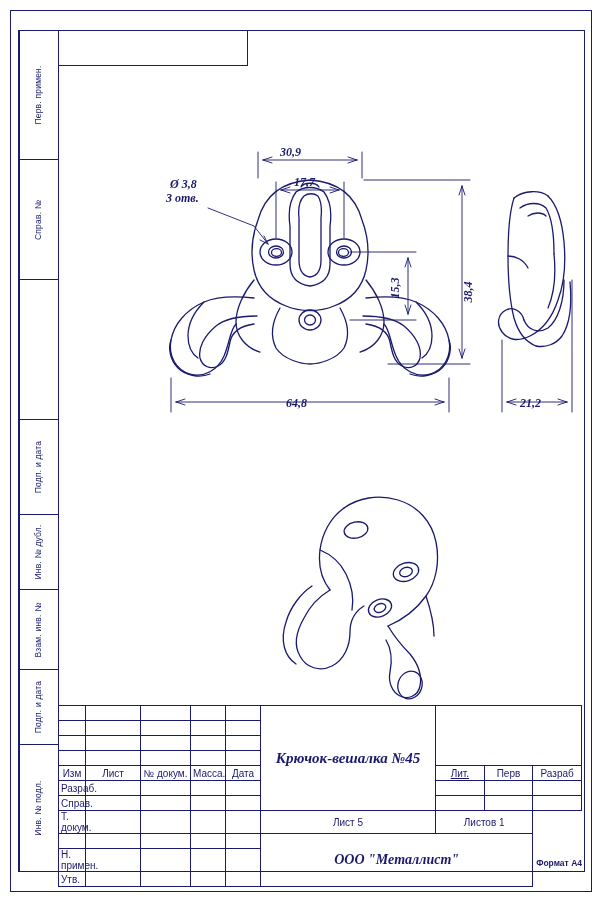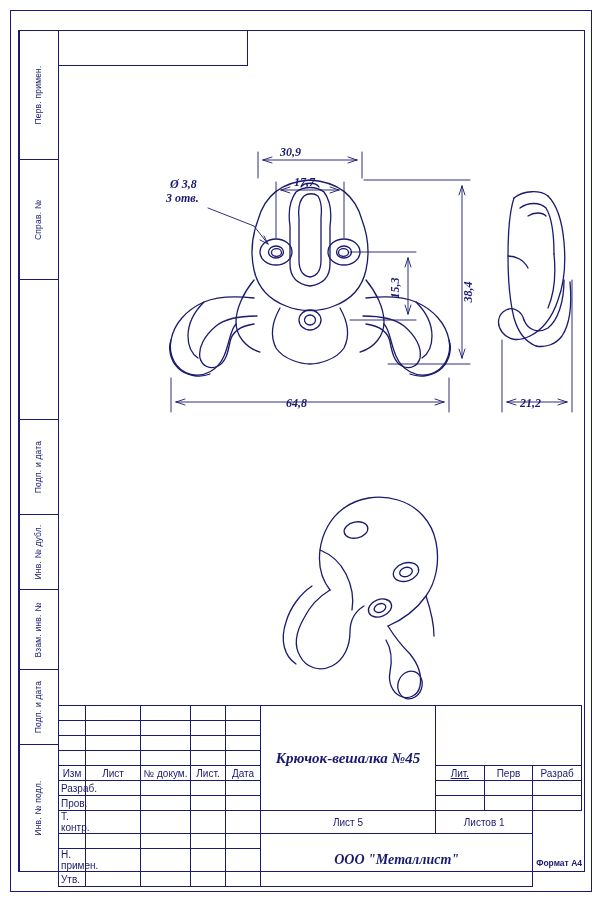--- a/index.html
+++ b/index.html
@@ -306,48 +306,48 @@
         <td></td>
         <td></td>
         <td></td>
         <td></td>
         <td></td>
       </tr>
       <tr>
         <td class="small center">Изм</td>
         <td class="small center">Лист</td>
         <td class="small center">№ докум.</td>
-        <td class="small center">Лист.</td>
+        <td class="small center">Масса.</td>
         <td class="small center">Дата</td>
         <td class="small center" style="width:40px;text-decoration:underline;">Лит.</td>
         <td class="small center" style="width:45px;">Перв</td>
         <td class="small center" style="width:45px;">Разраб</td>
       </tr>
       <tr>
         <td class="small">Разраб.</td>
         <td></td>
         <td></td>
         <td></td>
         <td></td>
         <td></td>
         <td></td>
         <td></td>
       </tr>
       <tr>
-        <td class="small">Пров.</td>
-        <td></td>
-        <td></td>
-        <td></td>
-        <td></td>
-        <td></td>
-        <td></td>
-        <td></td>
-      </tr>
-      <tr>
-        <td class="small">Т. контр.</td>
+        <td class="small">Справ.</td>
+        <td></td>
+        <td></td>
+        <td></td>
+        <td></td>
+        <td></td>
+        <td></td>
+        <td></td>
+      </tr>
+      <tr>
+        <td class="small">Т. докум.</td>
         <td></td>
         <td></td>
         <td></td>
         <td></td>
         <td colspan="1" class="small center">Лист 5</td>
         <td colspan="2" class="small center">Листов 1</td>
       </tr>
       <tr>
         <td class="small"></td>
         <td></td>

